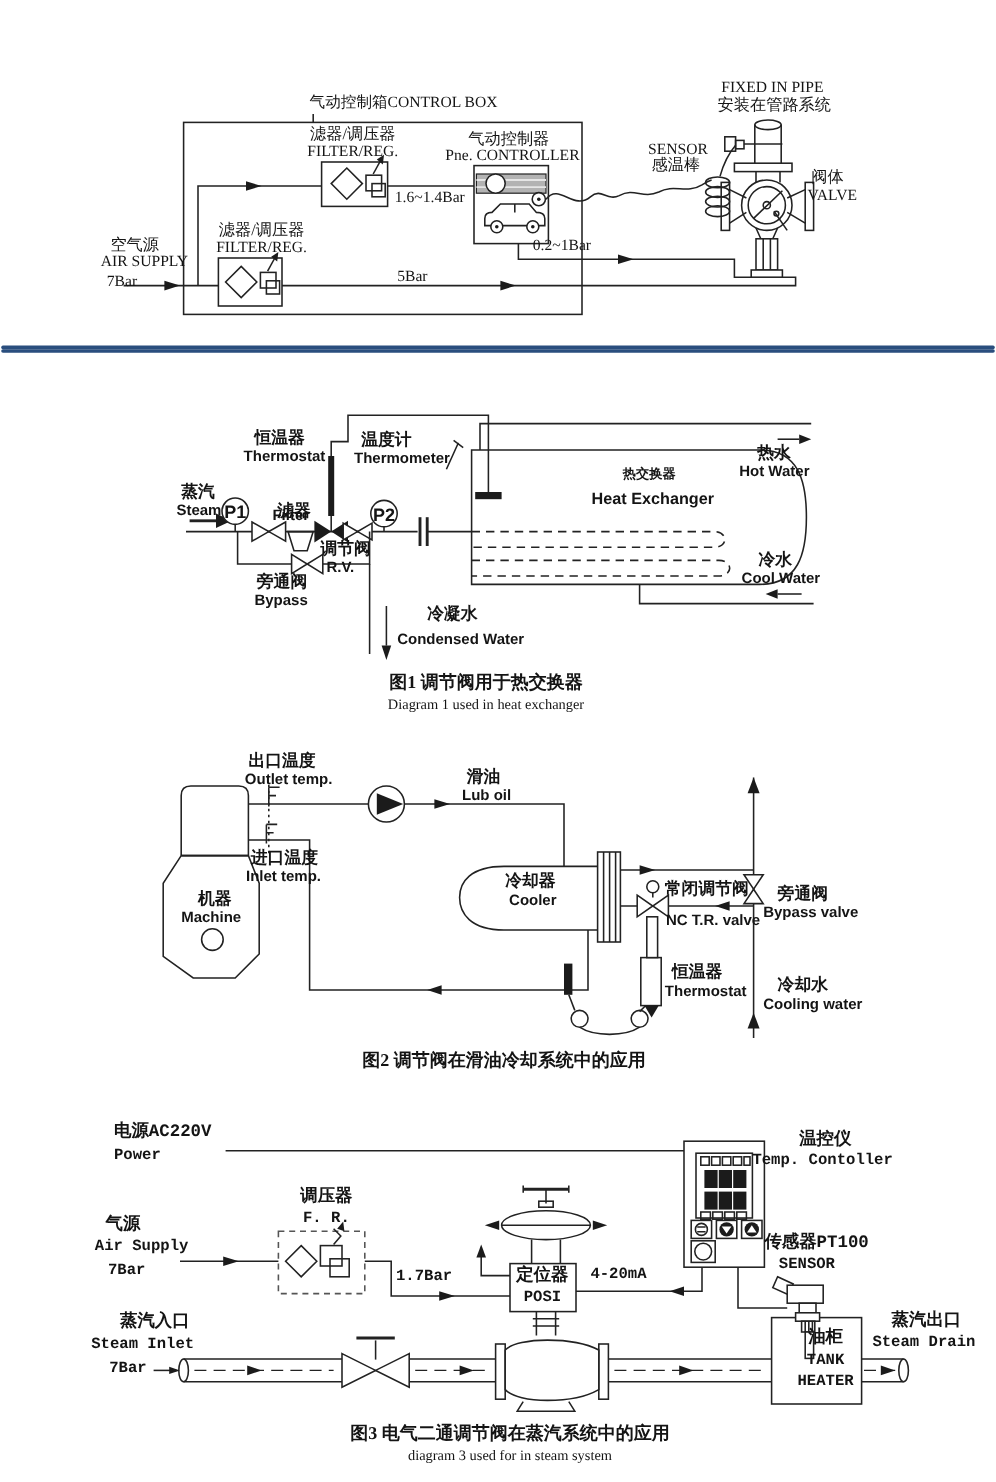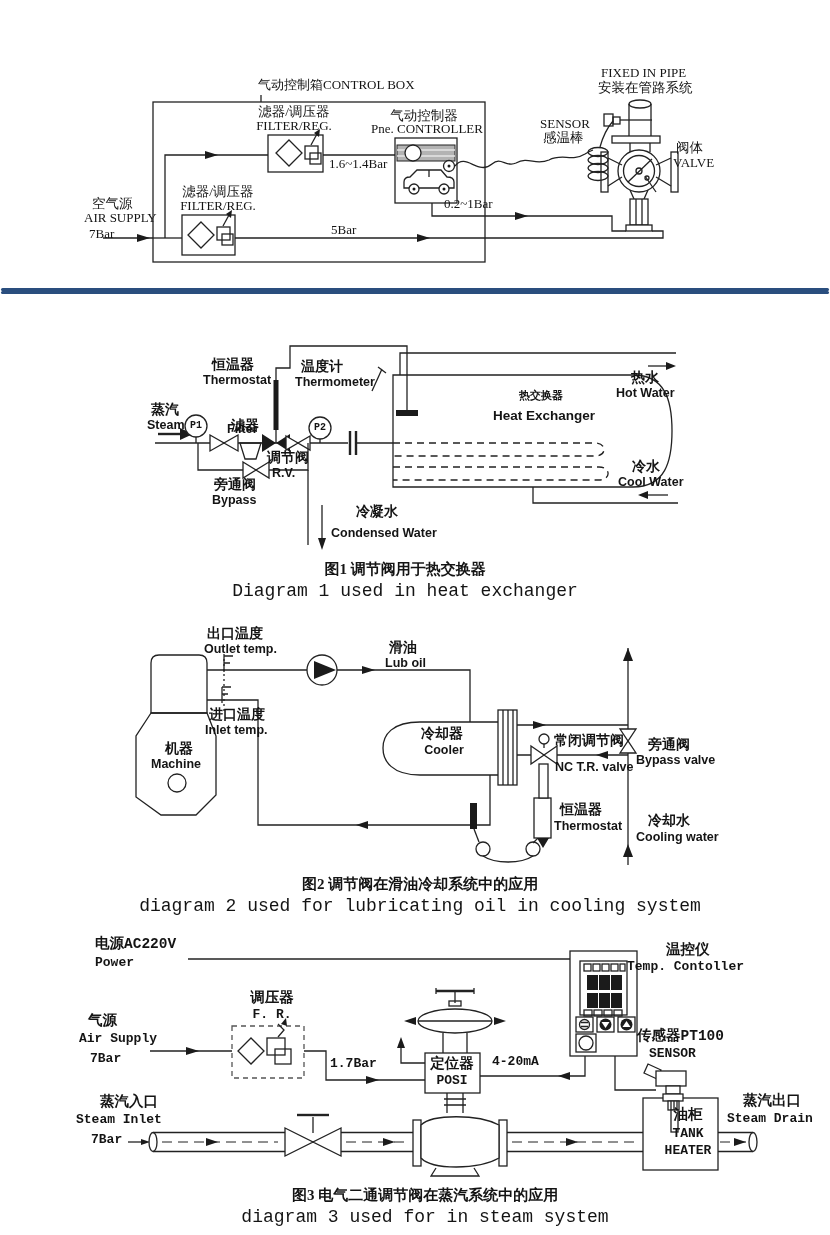--- a/index.html
+++ b/index.html
@@ -16,23 +16,23 @@
   .dshc{stroke-dasharray:10 6;stroke-width:1;}
   .dot{stroke-dasharray:2 3;}
   .lbl{position:absolute;white-space:nowrap;color:#141414;line-height:1.12;}
   .ctr{transform:translateX(-50%);}
   .sf{font-family:Liberation Serif, serif;font-size:13px;}
   .sfz{font-family:"Liberation Serif",serif;font-size:13.5px;}
   .sn{font-family:"Liberation Sans",sans-serif;font-weight:700;font-size:12.5px;}
   .snz{font-family:"Liberation Sans",sans-serif;font-weight:700;font-size:14px;}
   .mn{font-family:"Liberation Mono",monospace;font-weight:700;font-size:13px;}
   .mnz{font-family:"Liberation Mono",monospace;font-weight:700;font-size:14.5px;}
-  .pg{font-family:Liberation Mono, monospace;font-weight:700;font-size:10px;}
+  .pg{font-family:Liberation Sans, sans-serif;font-weight:700;font-size:15px;}
   .capzh{font-family:"Liberation Serif",serif;font-weight:700;font-size:15px;}
-  .capen{font-family:Liberation Mono, monospace;font-size:18px;}
+  .capen{font-family:Liberation Serif, serif;font-size:12px;}
   .hdr{position:absolute;left:0;width:830px;}
   .hdr-strip{height:3px;background:#2a4e7e;border-radius:2px;margin:0 1px;}
   .hdr-pill{margin:1px 7px;border:2.5px solid #0a0a0a;border-radius:17px;height:28px;line-height:28px;
             padding-left:13px;
             background:linear-gradient(180deg,#f2fbff 0%,#cfeefb 28%,#a5dcf5 55%,#7cc6ec 82%,#93d2f1 100%);
             font-family:"Liberation Sans",sans-serif;font-weight:700;font-size:19px;color:#0d2240;}
 </style>
 </head>
 <body>
 
@@ -347,21 +347,20 @@
   <div class="lbl sn ctr" style="left:444px;top:743px">Cooler</div>
   <div class="lbl snz" style="left:554px;top:733px">常闭调节阀</div>
   <div class="lbl sn" style="left:555px;top:760px">NC T.R. valve</div>
   <div class="lbl snz" style="left:648px;top:737px">旁通阀</div>
   <div class="lbl sn" style="left:636px;top:753px">Bypass valve</div>
   <div class="lbl snz" style="left:560px;top:802px">恒温器</div>
   <div class="lbl sn" style="left:554px;top:819px">Thermostat</div>
   <div class="lbl snz" style="left:648px;top:813px">冷却水</div>
   <div class="lbl sn" style="left:636px;top:830px">Cooling water</div>
   <div class="lbl capzh ctr" style="left:420px;top:876px">图2 调节阀在滑油冷却系统中的应用</div>
-  <div class="lbl capen ctr" style="left:420px;top:896px">diagram 2 used for lubricating oil in cooling system</div>
 
   <div class="lbl mnz" style="left:95px;top:936px">电源AC220V</div>
   <div class="lbl mn" style="left:95px;top:956px">Power</div>
   <div class="lbl mnz" style="left:88px;top:1013px">气源</div>
   <div class="lbl mn" style="left:79px;top:1032px">Air Supply</div>
   <div class="lbl mn" style="left:90px;top:1052px">7Bar</div>
   <div class="lbl mnz ctr" style="left:272px;top:990px">调压器</div>
   <div class="lbl mn ctr" style="left:272px;top:1008px">F. R.</div>
   <div class="lbl mn" style="left:330px;top:1057px">1.7Bar</div>
   <div class="lbl mnz ctr" style="left:452px;top:1056px">定位器</div>

